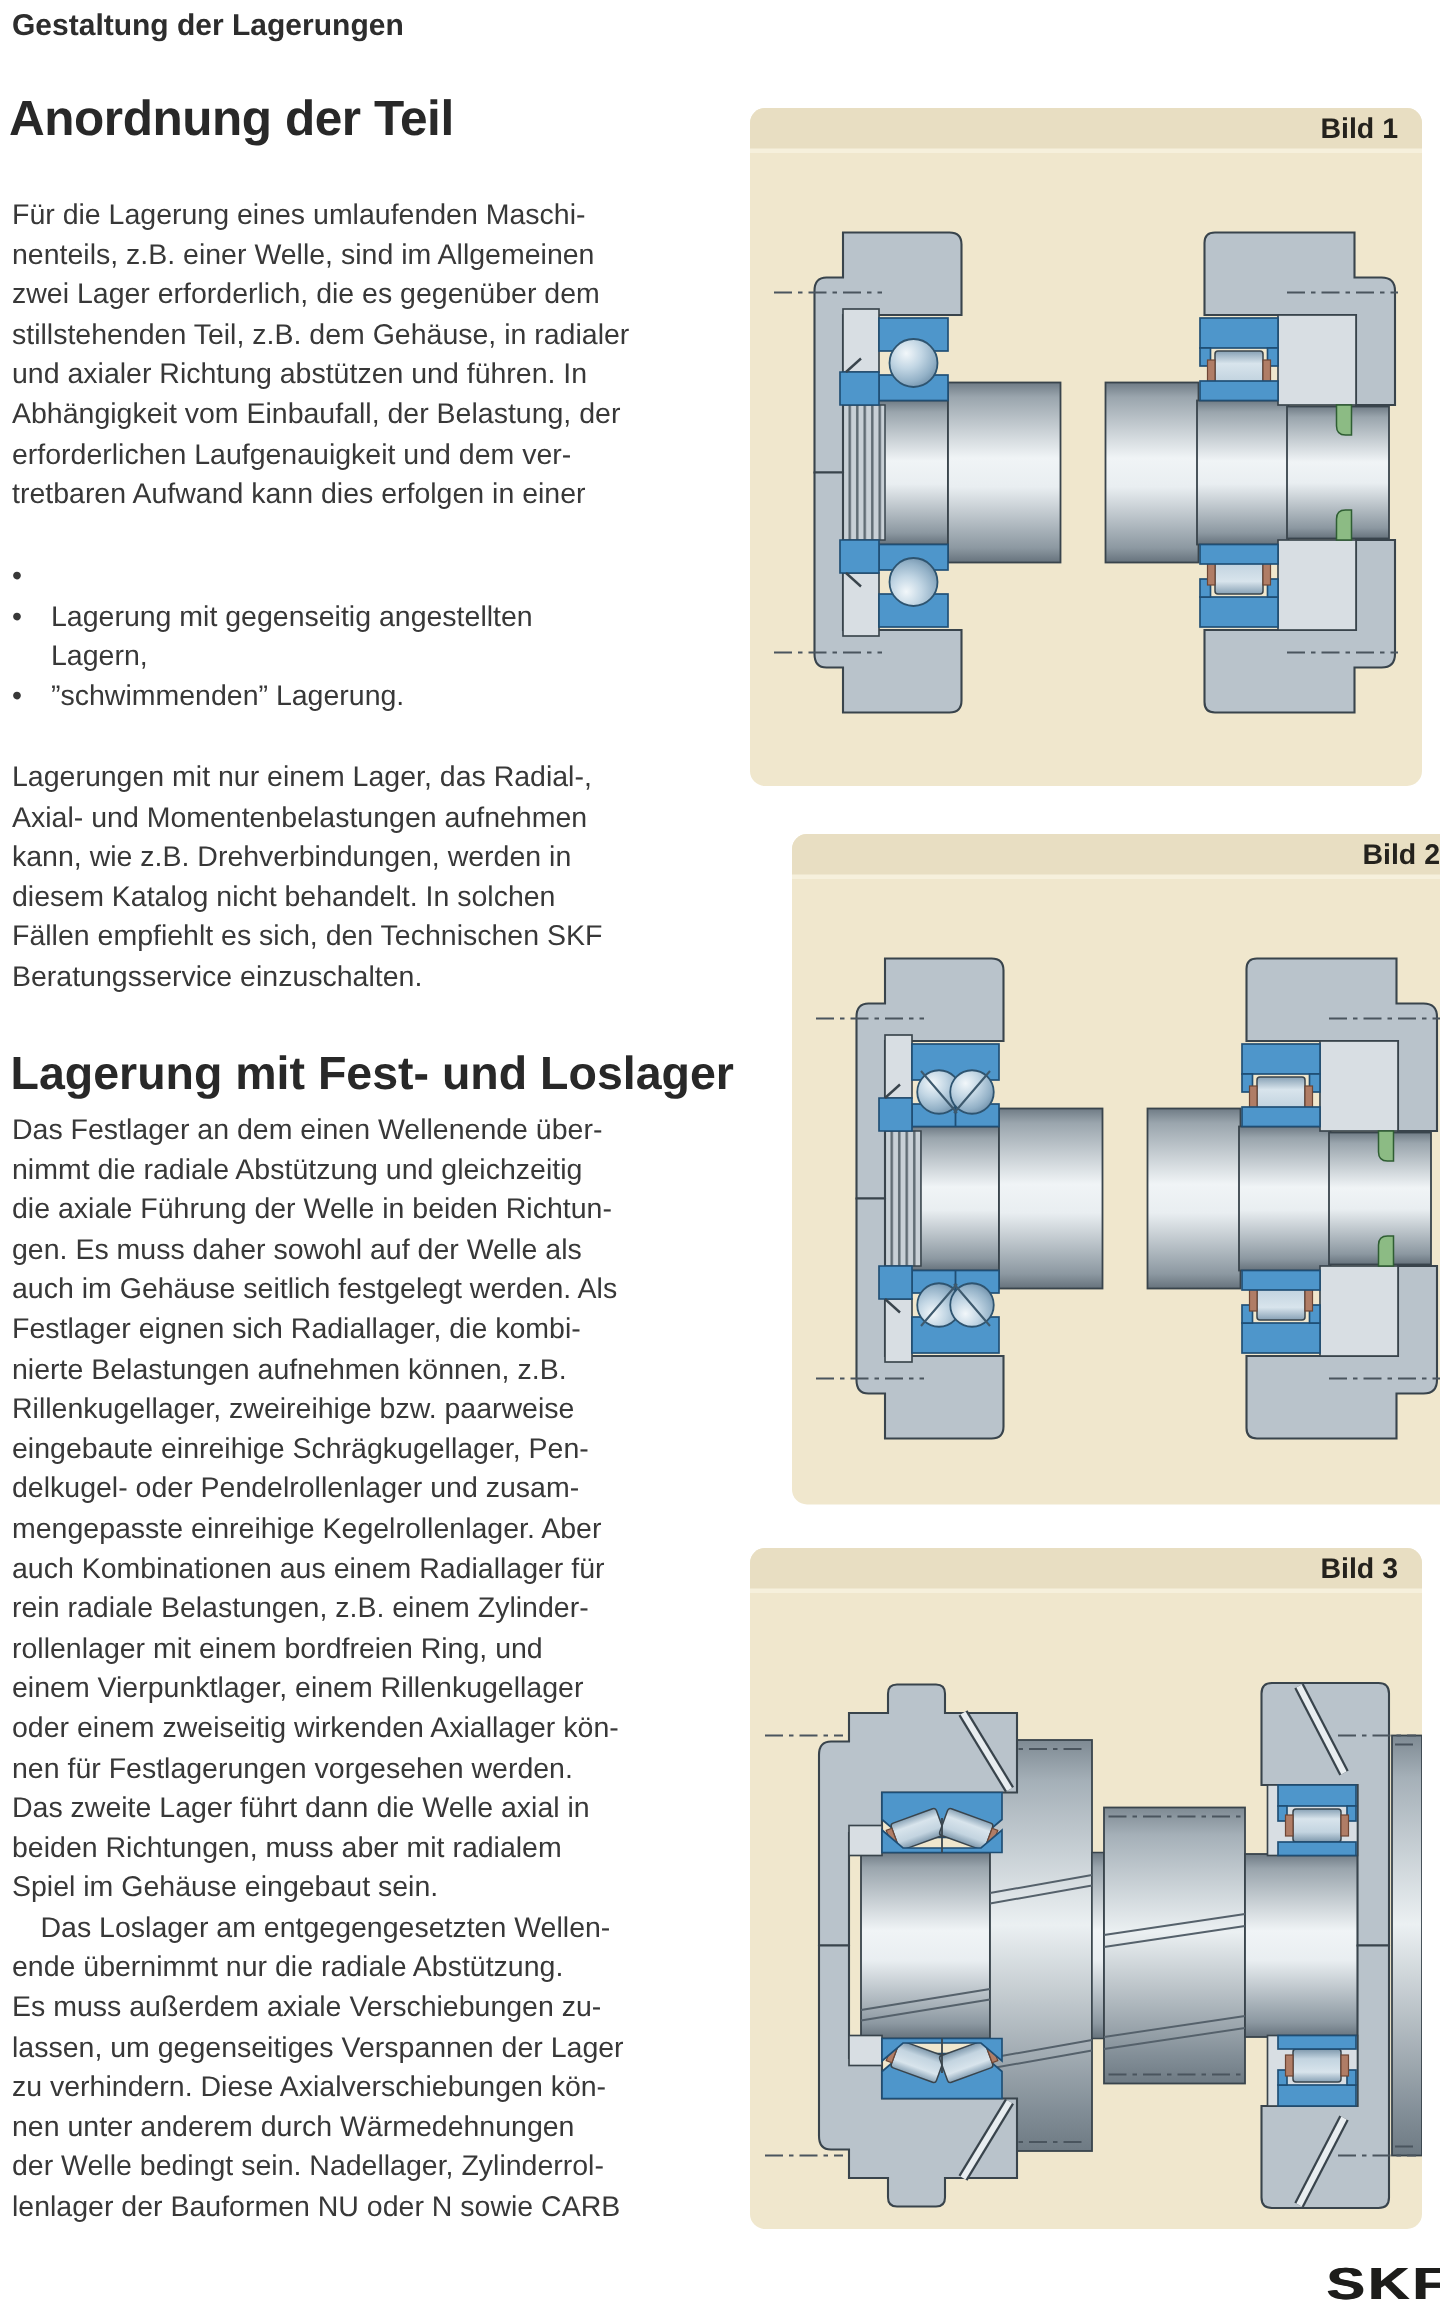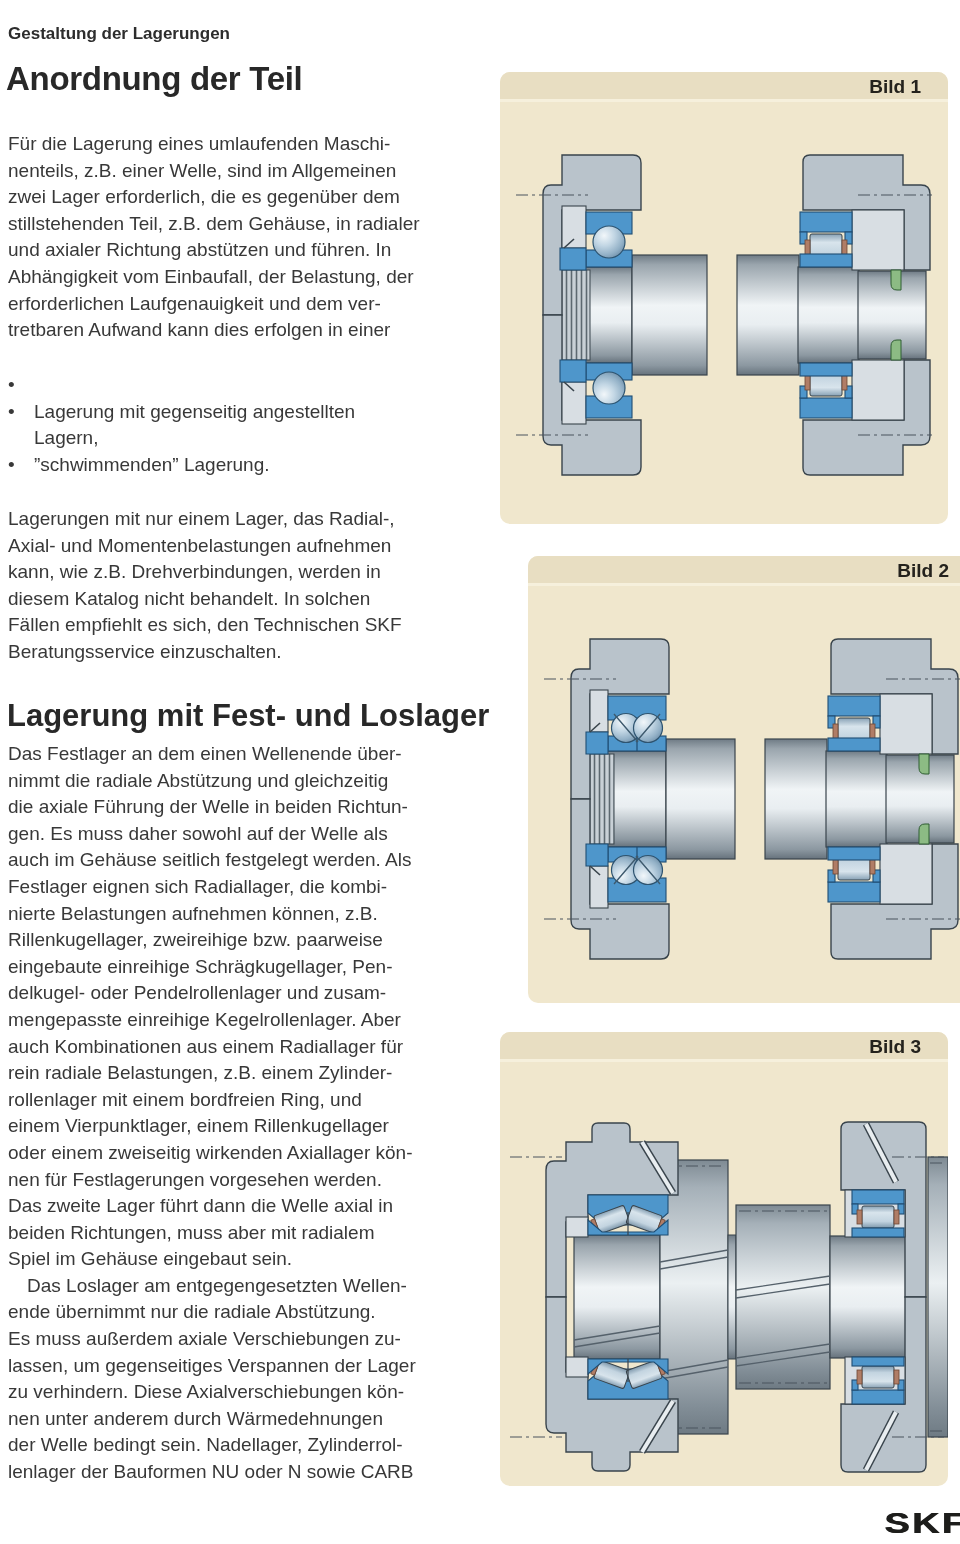--- a/index.html
+++ b/index.html
@@ -1,38 +1,38 @@
 <!DOCTYPE html>
 <html><head>
 <meta charset="utf-8">
 <style>
   html,body{margin:0;padding:0;}
   body{
     width:960px;height:1544px;position:relative;background:#ffffff;
     font-family:"Liberation Sans", sans-serif;color:#383838;overflow:hidden;
   }
   .abs{position:absolute;}
-  .eyebrow{left:8px;top:24px;font-size:17px;font-weight:bold;color:#2d2d2d;}
+  .eyebrow{left:8px;top:6px;font-size:20px;font-weight:bold;color:#2d2d2d;}
   .title{left:6px;top:60px;font-size:33px;font-weight:bold;color:#282828;letter-spacing:-0.3px;}
   .para{font-size:19px;line-height:26.6px;white-space:pre-line;width:492px;}
   .p1{left:8px;top:131px;}
   .bullets{left:8px;top:372px;width:492px;font-size:19px;line-height:26.6px;}
   .bullet-item{display:flex;}
   .bullet-dot{width:26px;flex:0 0 26px;}
   .bullet-text{white-space:pre-line;}
   .p2{left:8px;top:506px;}
   .h2{left:7px;top:698px;font-size:31px;font-weight:bold;color:#282828;}
   .p3{left:8px;top:741px;}
   .pagenum{left:8px;top:1508px;font-size:26px;color:#333;margin-top:48px;}
   .skf-logo{left:884px;top:1506px;font-size:34px;font-weight:bold;color:#1d1d1b;
     letter-spacing:2px;transform:scaleY(0.88) scaleX(1.12);transform-origin:left top;
     text-shadow:0.9px 0 0 currentColor;}
   .panel{position:absolute;left:500px;width:448px;background:#F0E7CD;border-radius:10px;overflow:hidden;}
   .panel-strip{height:30px;background:#E8DEC2;border-bottom:3px solid #F6F0DC;
-    font-size:19px;font-weight:bold;color:#24221d;line-height:30px;text-align:right;padding-right:27px;box-sizing:border-box;}
+    font-size:19px;font-weight:bold;color:#24221d;line-height:30px;text-align:right;padding-right:16px;box-sizing:border-box;}
   .panel-body{position:relative;}
   .panel1{top:72px;height:452px;}
   .panel2{top:556px;height:447px;margin-left:28px;}
   .panel3{top:1032px;height:454px;}
   svg{display:block;}
   .housing{fill:#B9C3CB;stroke:#39444C;stroke-width:1.4;}
   .cover{fill:#D8DEE3;stroke:#39444C;stroke-width:1.1;}
   .blue{fill:#4E96CB;stroke:#1F4E74;stroke-width:1.1;}
   .cage{fill:#B07D66;stroke:#6E4634;stroke-width:0.8;}
   .seal{fill:#8CBB84;stroke:#2F5E33;stroke-width:1;}

